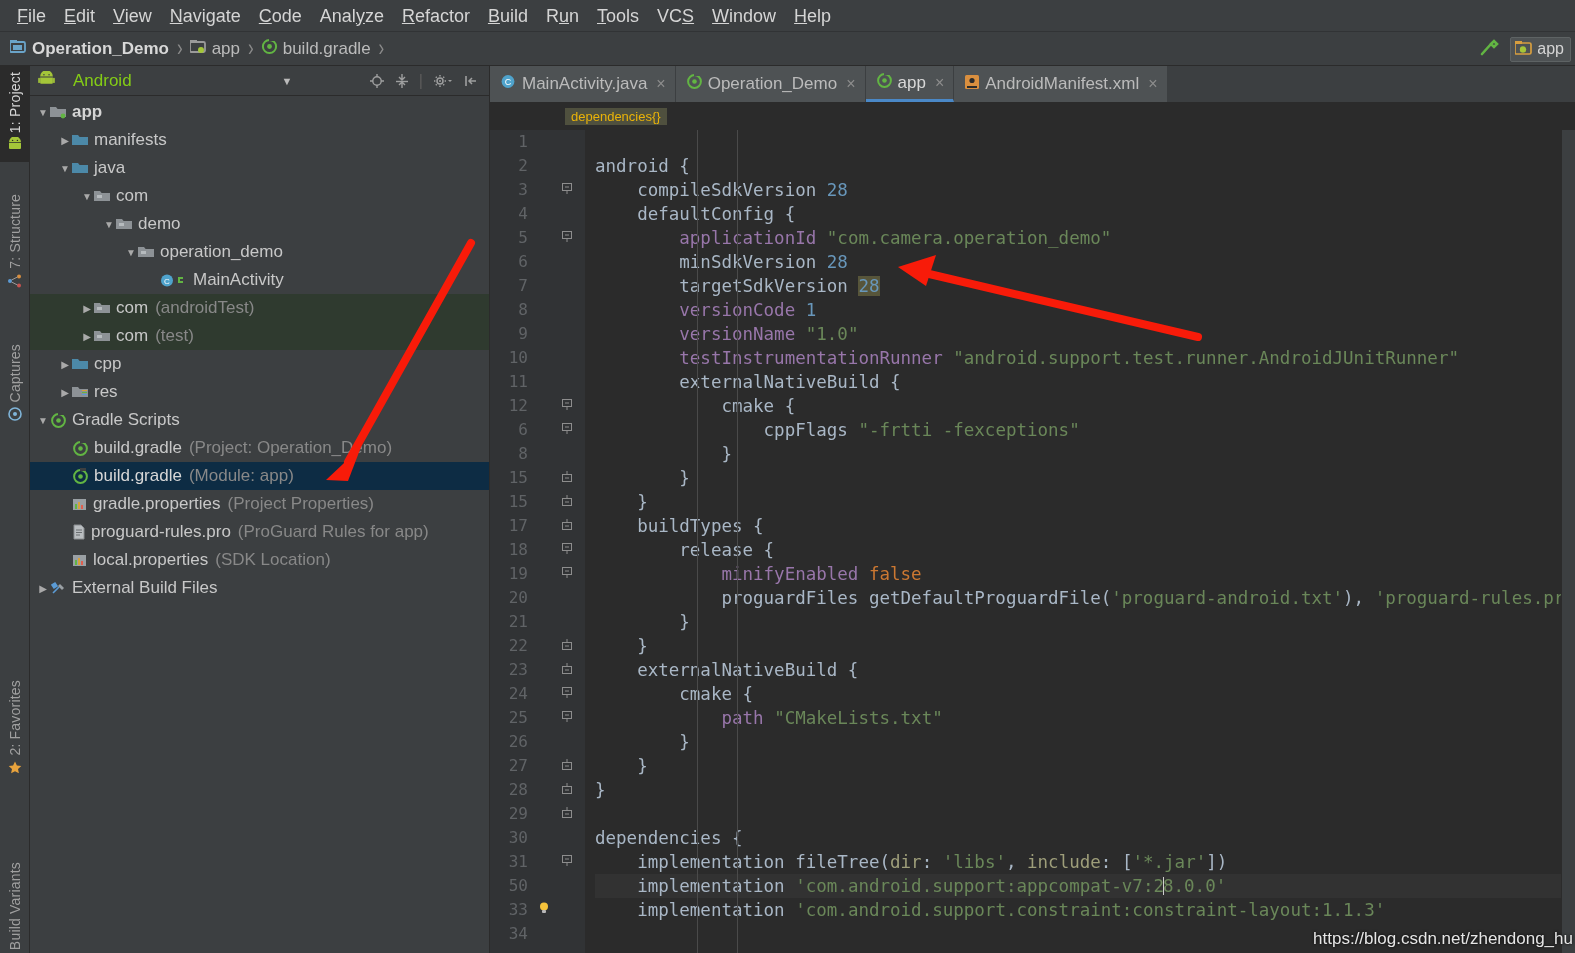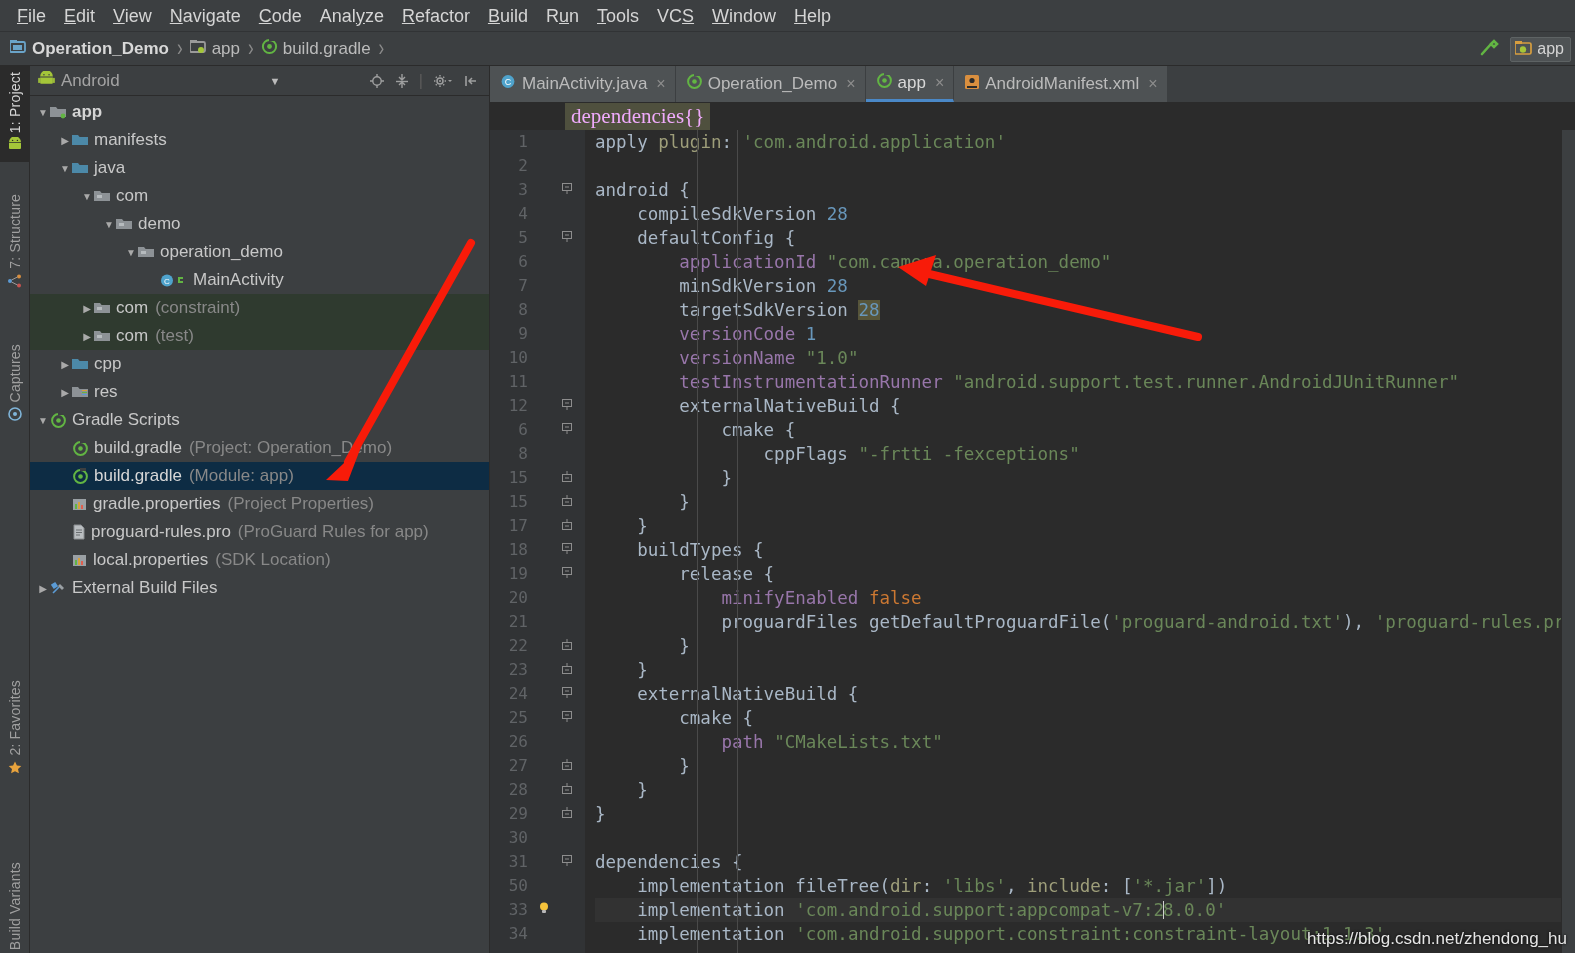--- a/index.html
+++ b/index.html
@@ -104,21 +104,21 @@
     border-right: 1px solid #2b2b2b;
     position: relative;
   }
   .panel-header {
     height: 30px; flex: 0 0 30px;
     display: flex; align-items: center;
     padding: 0 4px 0 8px;
     border-bottom: 1px solid #2b2b2b;
     background: #3c3f41;
   }
-  .panel-title { color: #a3a3a3; font-size: 17px; margin-left: 6px; }
+  .panel-title { color: #84cc16; font-size: 17px; margin-left: 18px; }
   .panel-caret { color: #bbb; margin-left: auto; font-size: 11px; padding-right: 8px;}
   .panel-icons { display: flex; align-items: center; gap: 9px; padding-right: 6px; }
   .pi { width: 16px; height: 16px; opacity: .85; }
 
   .tree {
     flex: 1 1 auto;
     overflow: hidden;
     padding-top: 2px;
     font-size: 17px;
   }
@@ -163,23 +163,23 @@
   .tab .tclose { color: #8d8d8d; font-size: 16px; margin-left: 4px; }
 
   .breadcrumbbar {
     height: 28px; flex: 0 0 28px;
     background: #2b2b2b;
     display: flex; align-items: center;
     padding-left: 75px;
   }
   .bcchip {
     background: #4f503e;
-    color: #f0abfc;
-    font-family: Liberation Serif, serif;
-    font-size: 21px;
+    color: #eab308;
+    font-family: Liberation Sans, sans-serif;
+    font-size: 13px;
     padding: 1px 6px;
   }
 
   .code-wrap {
     flex: 1 1 auto; min-height: 0;
     display: flex;
     background: #2b2b2b;
     position: relative;
     overflow: hidden;
   }
@@ -229,21 +229,21 @@
   }
   .caretbar {
     display: inline-block;
     width: 0; border-left: 1px solid #d0d0d0;
     height: 18px; vertical-align: -3px;
     margin: 0 -1px;
   }
 
   .watermark {
     position: absolute;
-    right: 8px; bottom: 4px;
+    right: 2px; bottom: 4px;
     color: #e6e6e6;
     font-size: 17px;
     font-family: "Liberation Sans", sans-serif;
     text-shadow: 0 0 3px #000;
     pointer-events: none;
   }
 
   .right-strip {
     position: absolute; right: 0; top: 0; bottom: 0;
     width: 14px; background: #3c3f41;
@@ -491,21 +491,21 @@
           </div>
           <div class="trow test-bg" style="padding-left: 50px;">
             <span class="tw">▶</span>
             <span class="ticon">
               <svg width="17" height="14" viewBox="0 0 17 14">
                 <path d="M0 2h6l1.6 2H16v8H0z" fill="#8d9296"></path>
                 <rect x="3" y="6" width="5" height="3" fill="#b6bbbe"></rect>
               </svg>
             </span>
             <span class="tlabel">com</span>
-            <span class="tsub">(constraint)</span>
+            <span class="tsub">(androidTest)</span>
           </div>
           <div class="trow test-bg" style="padding-left: 50px;">
             <span class="tw">▶</span>
             <span class="ticon">
               <svg width="17" height="14" viewBox="0 0 17 14">
                 <path d="M0 2h6l1.6 2H16v8H0z" fill="#8d9296"></path>
                 <rect x="3" y="6" width="5" height="3" fill="#b6bbbe"></rect>
               </svg>
             </span>
             <span class="tlabel">com</span>
@@ -900,21 +900,20 @@
             </div>
             <div class="gline">
               <span class="gnum">34</span>
               <span class="gbulb"></span>
               <span class="gfold"></span>
             </div>
           </div>
         <div class="code" id="code">
           <div class="vline" style="left:112px;"></div>
           <div class="vline" style="left:152px;"></div>
-        <div class="cline"><span class="def">apply</span> <span class="olive">plugin</span><span class="def">:</span> <span class="s">'com.android.application'</span></div>
             <div class="cline">&nbsp;</div>
             <div class="cline"><span class="def">android {</span></div>
             <div class="cline">    <span class="def">compileSdkVersion</span> <span class="n">28</span></div>
             <div class="cline">    <span class="def">defaultConfig {</span></div>
             <div class="cline">        <span class="p">applicationId</span> <span class="s">"com.camera.operation_demo"</span></div>
             <div class="cline">        <span class="def">minSdkVersion</span> <span class="n">28</span></div>
             <div class="cline">        <span class="def">targetSdkVersion</span> <span class="n hl">28</span></div>
             <div class="cline">        <span class="p">versionCode</span> <span class="n">1</span></div>
             <div class="cline">        <span class="p">versionName</span> <span class="s">"1.0"</span></div>
             <div class="cline">        <span class="p">testInstrumentationRunner</span> <span class="s">"android.support.test.runner.AndroidJUnitRunner"</span></div>

